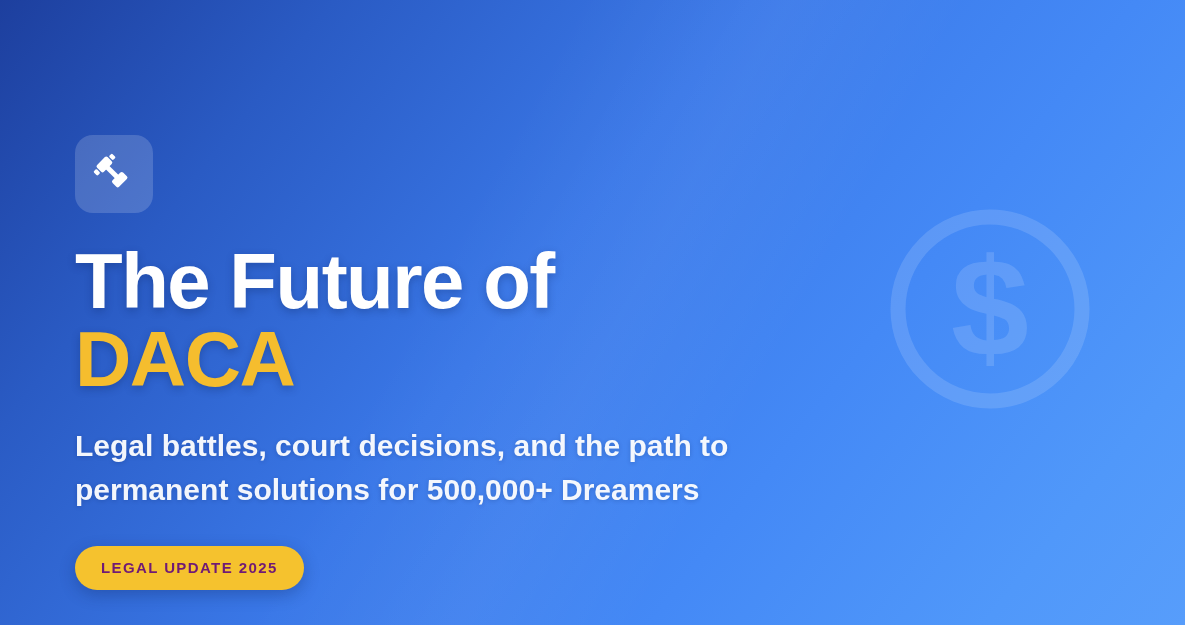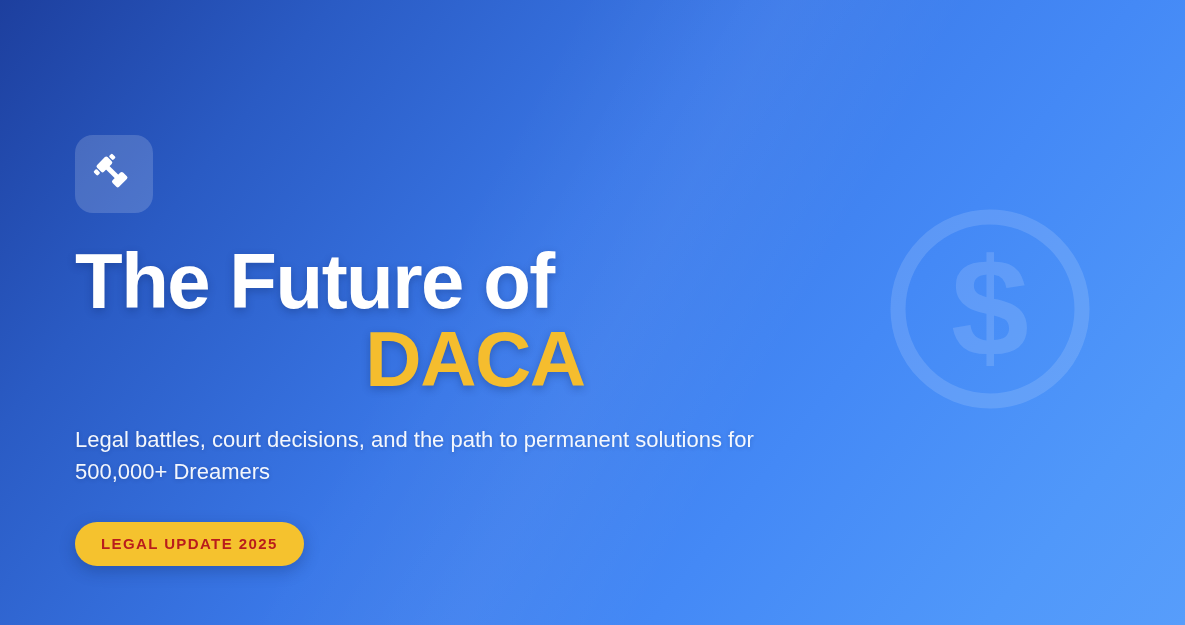--- a/index.html
+++ b/index.html
@@ -84,43 +84,43 @@
   .headline {
     margin-top: 31px;
     font-size: 78px;
     font-weight: bold;
     line-height: 0.95;
     letter-spacing: -1.5px;
     color: #ffffff;
     text-shadow: 0 3px 9px rgba(11,32,88,0.30);
   }
   .headline .line-1 { display: block; color: #ffffff; }
-  .headline .line-2 { display: block; color: #f5bd2e; margin-top: 4px; text-align: center; }
+  .headline .line-2 { display: block; color: #f5bd2e; margin-top: 4px; }
 
   
   .subtitle {
     margin-top: 28px;
     width: 730px;
-    font-size: 22px;
+    font-size: 30px;
     line-height: 1.46;
-    font-weight: normal;
+    font-weight: bold;
     color: rgba(255,255,255,0.945);
     text-shadow: 0 1px 4px rgba(11,32,88,0.22);
   }
 
   
   .badge {
     margin-top: 34px;
     display: inline-block;
     height: 44px;
     line-height: 44px;
     padding: 0 26px;
     border-radius: 999px;
     background: #f5c22e;
-    color: #b91c1c;
+    color: #701a75;
     font-size: 15px;
     font-weight: bold;
     letter-spacing: 1.4px;
     white-space: nowrap;
     box-shadow: 0 5px 16px rgba(14,36,92,0.30);
   }
 </style>
 </head>
 <body>
 

